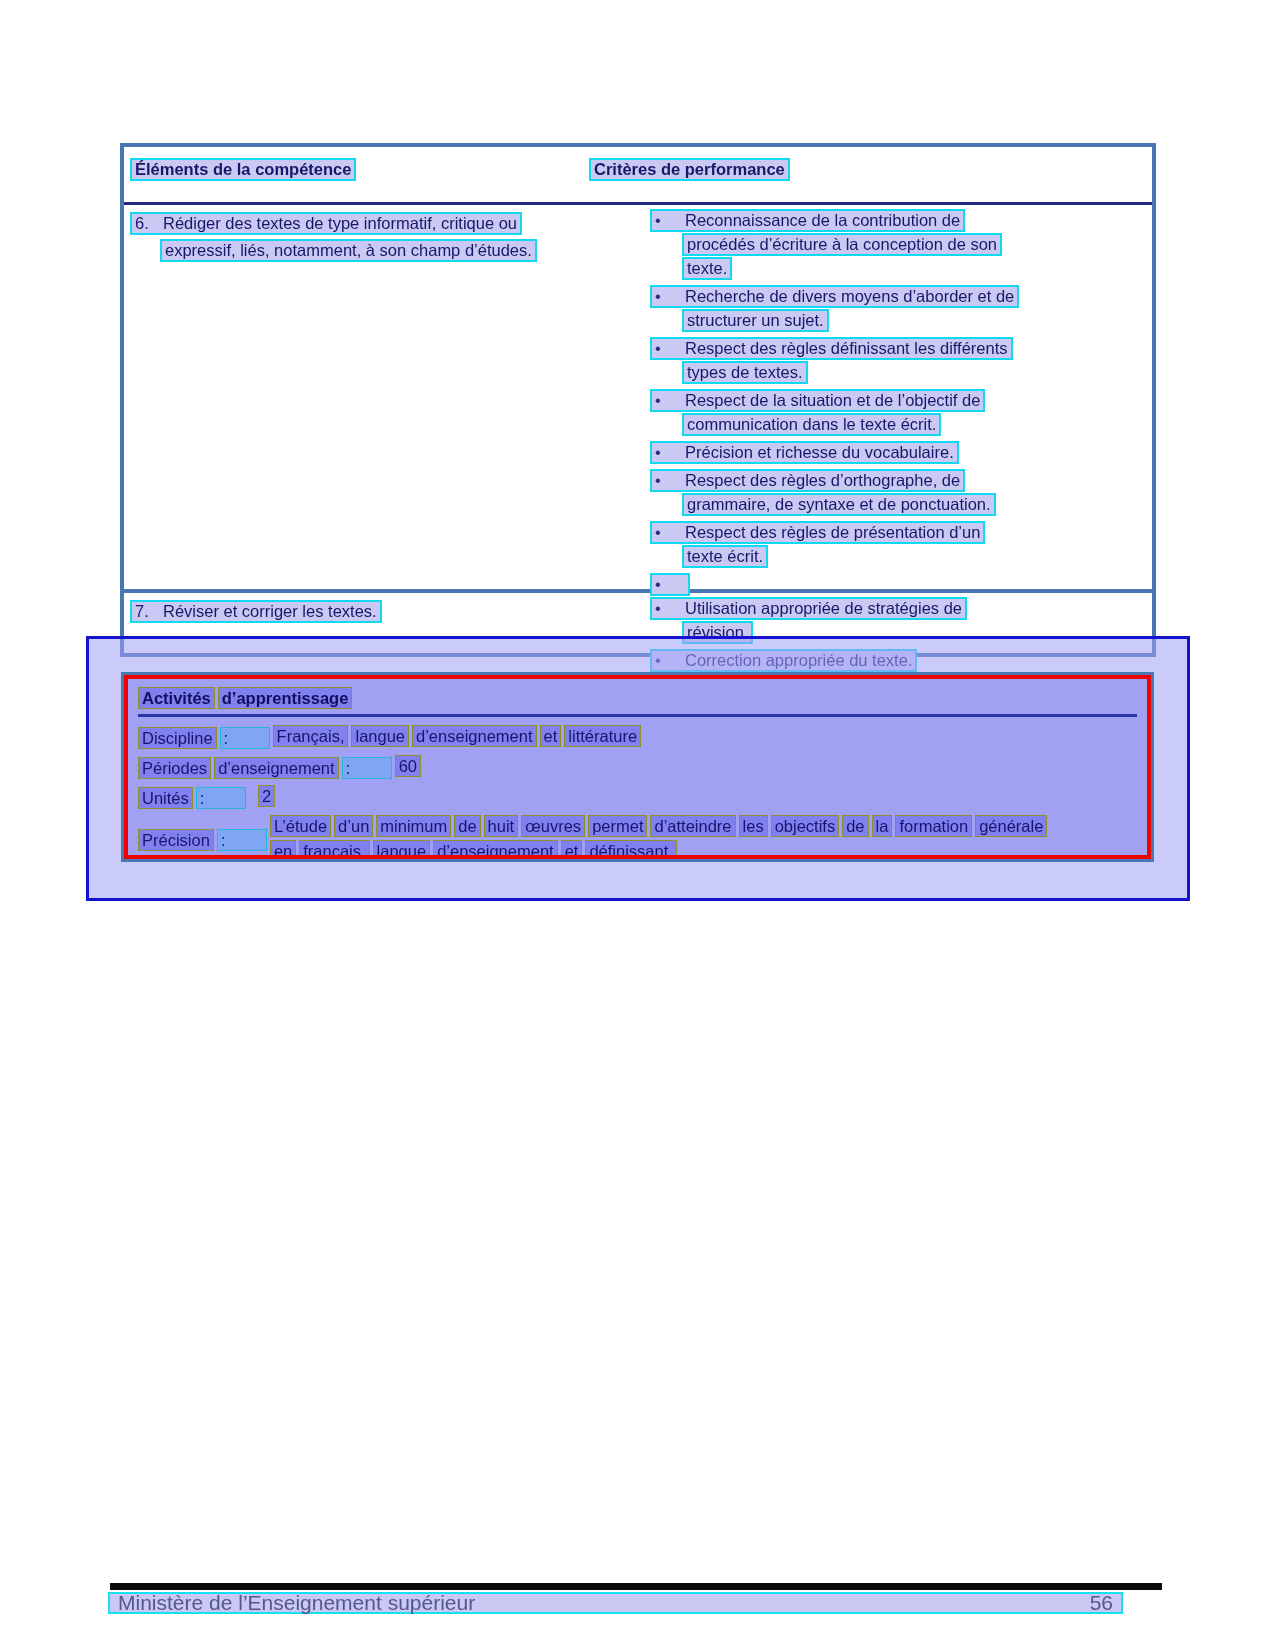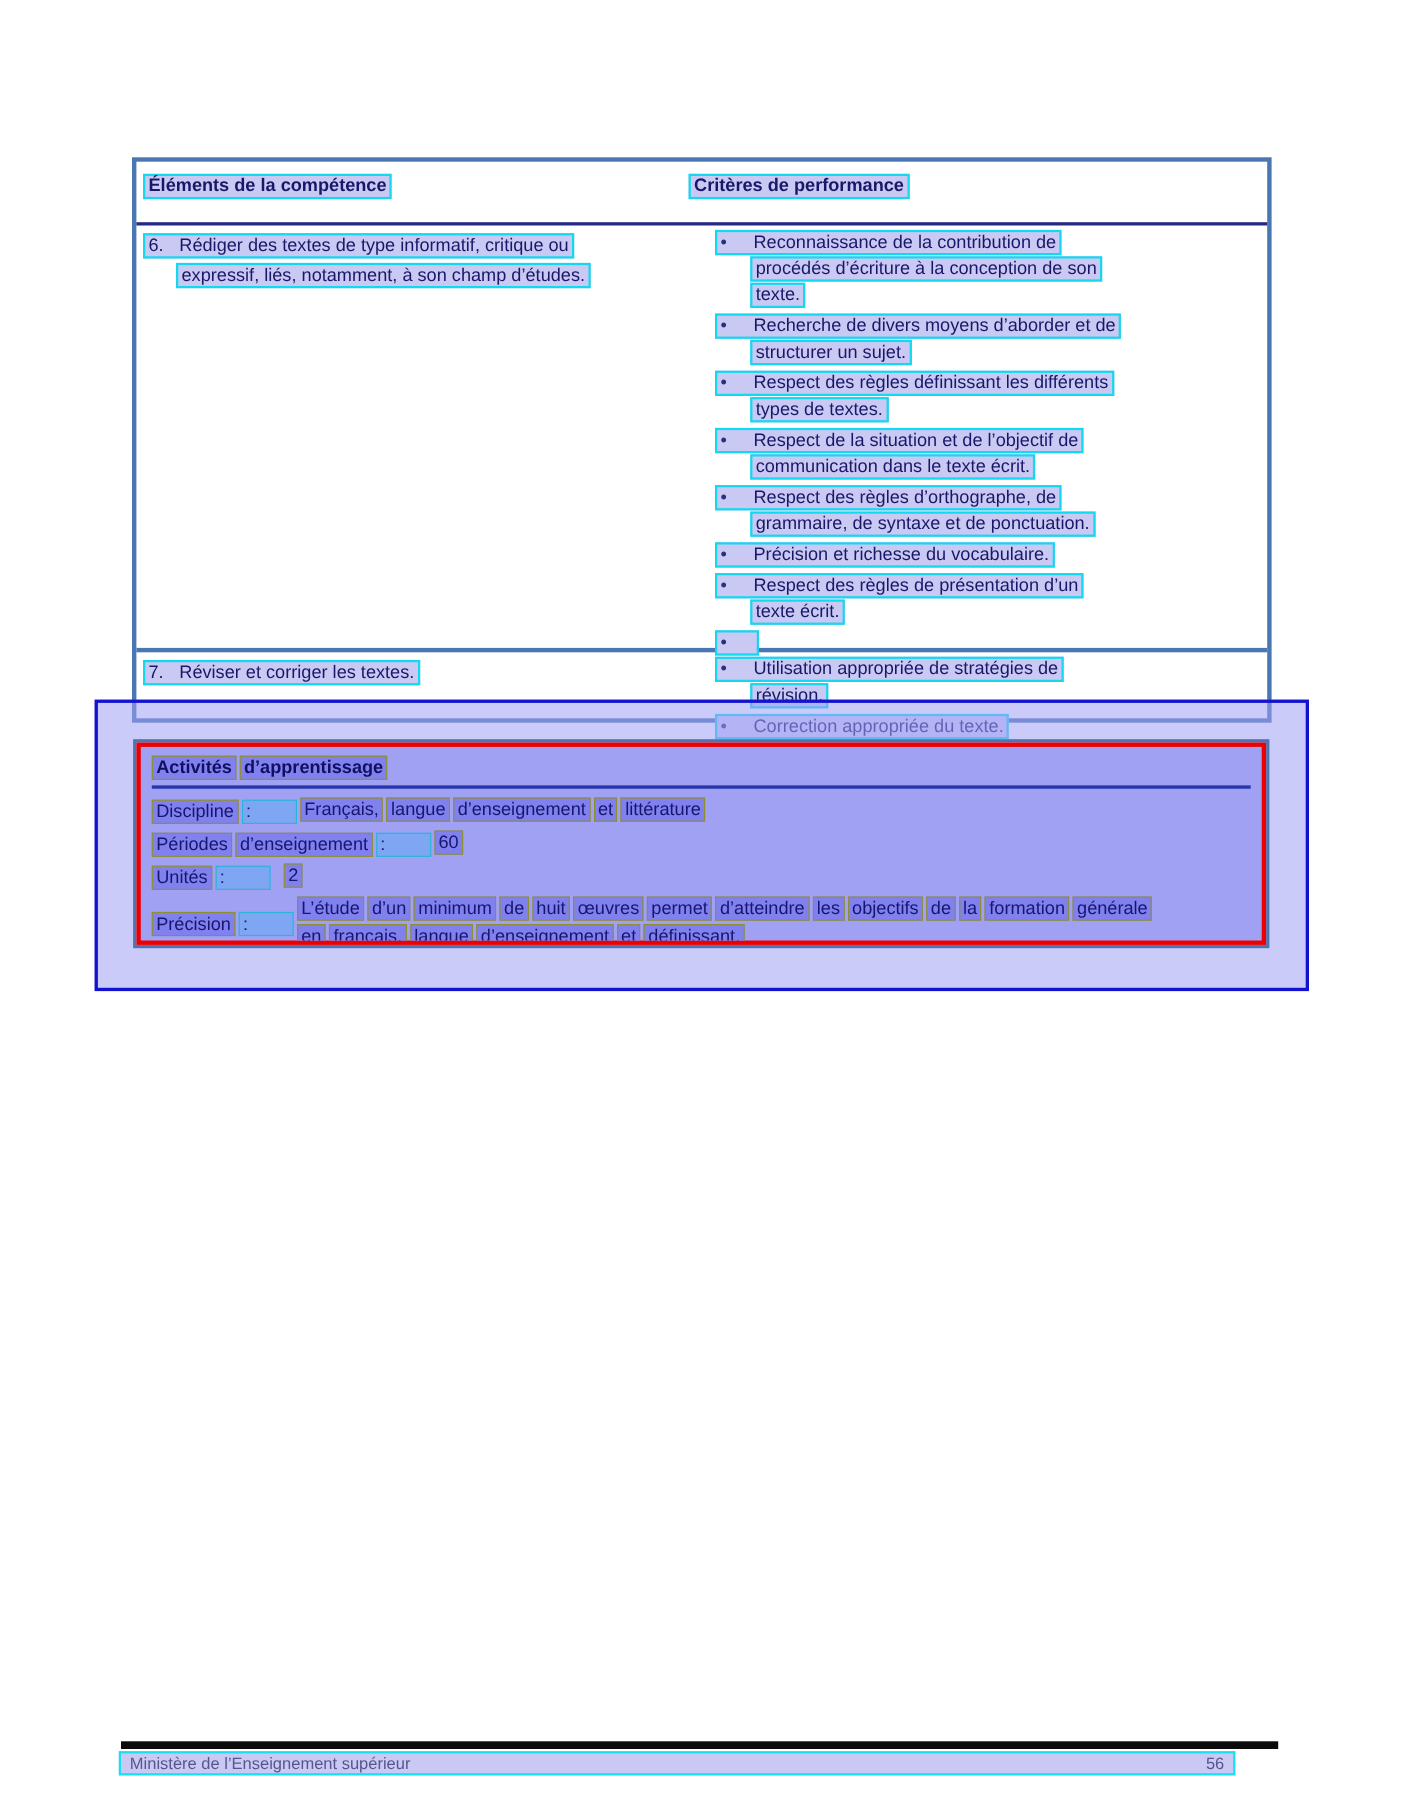--- a/index.html
+++ b/index.html
@@ -5,21 +5,21 @@
   html,body{margin:0;padding:0;background:#ffffff;}
   .page{position:relative;width:1275px;height:1651px;background:#ffffff;overflow:hidden;
         font-family:"Liberation Sans",sans-serif;color:#181868;}
 
   
   .doc-table{position:absolute;left:120px;top:143px;width:1036px;height:514px;
              border:4px solid #4a76b2;box-sizing:border-box;background:#ffffff;}
   .t-header{height:44px;padding:11px 0 0 6px;border-bottom:3px solid #232a82;
             position:relative;box-sizing:content-box;}
   .hdr{font-weight:bold;font-size:17px;color:#0d0d38;}
-  .hdr2{position:absolute;left:502px;top:11px;}
+  .hdr2{position:absolute;left:465px;top:11px;}
   .t-row{display:flex;box-sizing:border-box;}
   .t-row.second{border-top:4px solid #4a76b2;}
   .cell-left{width:500px;box-sizing:border-box;padding:7px 0 0 6px;flex:none;}
   .cell-right{flex:1;box-sizing:border-box;padding:4px 0 12px 26px;}
 
   .hl{display:inline-block;background:#c9c9f3;border:2px solid #12d8f0;
       padding:0 3px;line-height:19px;font-size:16.5px;white-space:nowrap;color:#181868;}
   .el-line{margin-bottom:4px;}
   .el-line .num{display:inline-block;width:28px;}
   .el-cont{margin-left:30px;}
@@ -44,21 +44,21 @@
   .a-row{display:flex;margin-bottom:5px;align-items:center;}
   .a-label{flex:none;min-width:120px;}
   .a-value{flex:1;max-width:830px;}
   .v-line{margin-bottom:3px;}
 
   
   .footer-bar{position:absolute;left:110px;top:1583px;width:1052px;height:7px;background:#0b0b0b;}
   .footer-line{position:absolute;left:108px;top:1592px;width:1015px;height:22px;
                box-sizing:border-box;background:#c9c9f3;border:2px solid #16e0f2;
                display:flex;justify-content:space-between;align-items:center;
-               padding:0 8px;font-size:15px;color:#56568f;}
+               padding:0 8px;font-size:21px;color:#56568f;}
 </style>
 </head>
 <body>
 
 <div class="page">
 
   <div class="doc-table">
     <div class="t-header">
       <span class="hl hdr">Éléments de la compétence</span>
       <span class="hl hdr hdr2">Critères de performance</span>
@@ -81,25 +81,25 @@
             </div>
             <div class="crit-item">
               <div><span class="hl"><span class="bullet">•</span>Respect des règles définissant les différents</span></div>
               <div><span class="hl cont">types de textes.</span></div>
             </div>
             <div class="crit-item">
               <div><span class="hl"><span class="bullet">•</span>Respect de la situation et de l’objectif de</span></div>
               <div><span class="hl cont">communication dans le texte écrit.</span></div>
             </div>
             <div class="crit-item">
+              <div><span class="hl"><span class="bullet">•</span>Précision et richesse du vocabulaire.</span></div>
+            </div>
+            <div class="crit-item">
               <div><span class="hl"><span class="bullet">•</span>Respect des règles d’orthographe, de</span></div>
               <div><span class="hl cont">grammaire, de syntaxe et de ponctuation.</span></div>
-            </div>
-            <div class="crit-item">
-              <div><span class="hl"><span class="bullet">•</span>Précision et richesse du vocabulaire.</span></div>
             </div>
             <div class="crit-item">
               <div><span class="hl"><span class="bullet">•</span>Respect des règles de présentation d’un</span></div>
               <div><span class="hl cont">texte écrit.</span></div>
             </div>
             <div class="crit-item">
               <div><span class="hl"><span class="bullet">•</span></span></div>
             </div>
           </div>
         </div>

